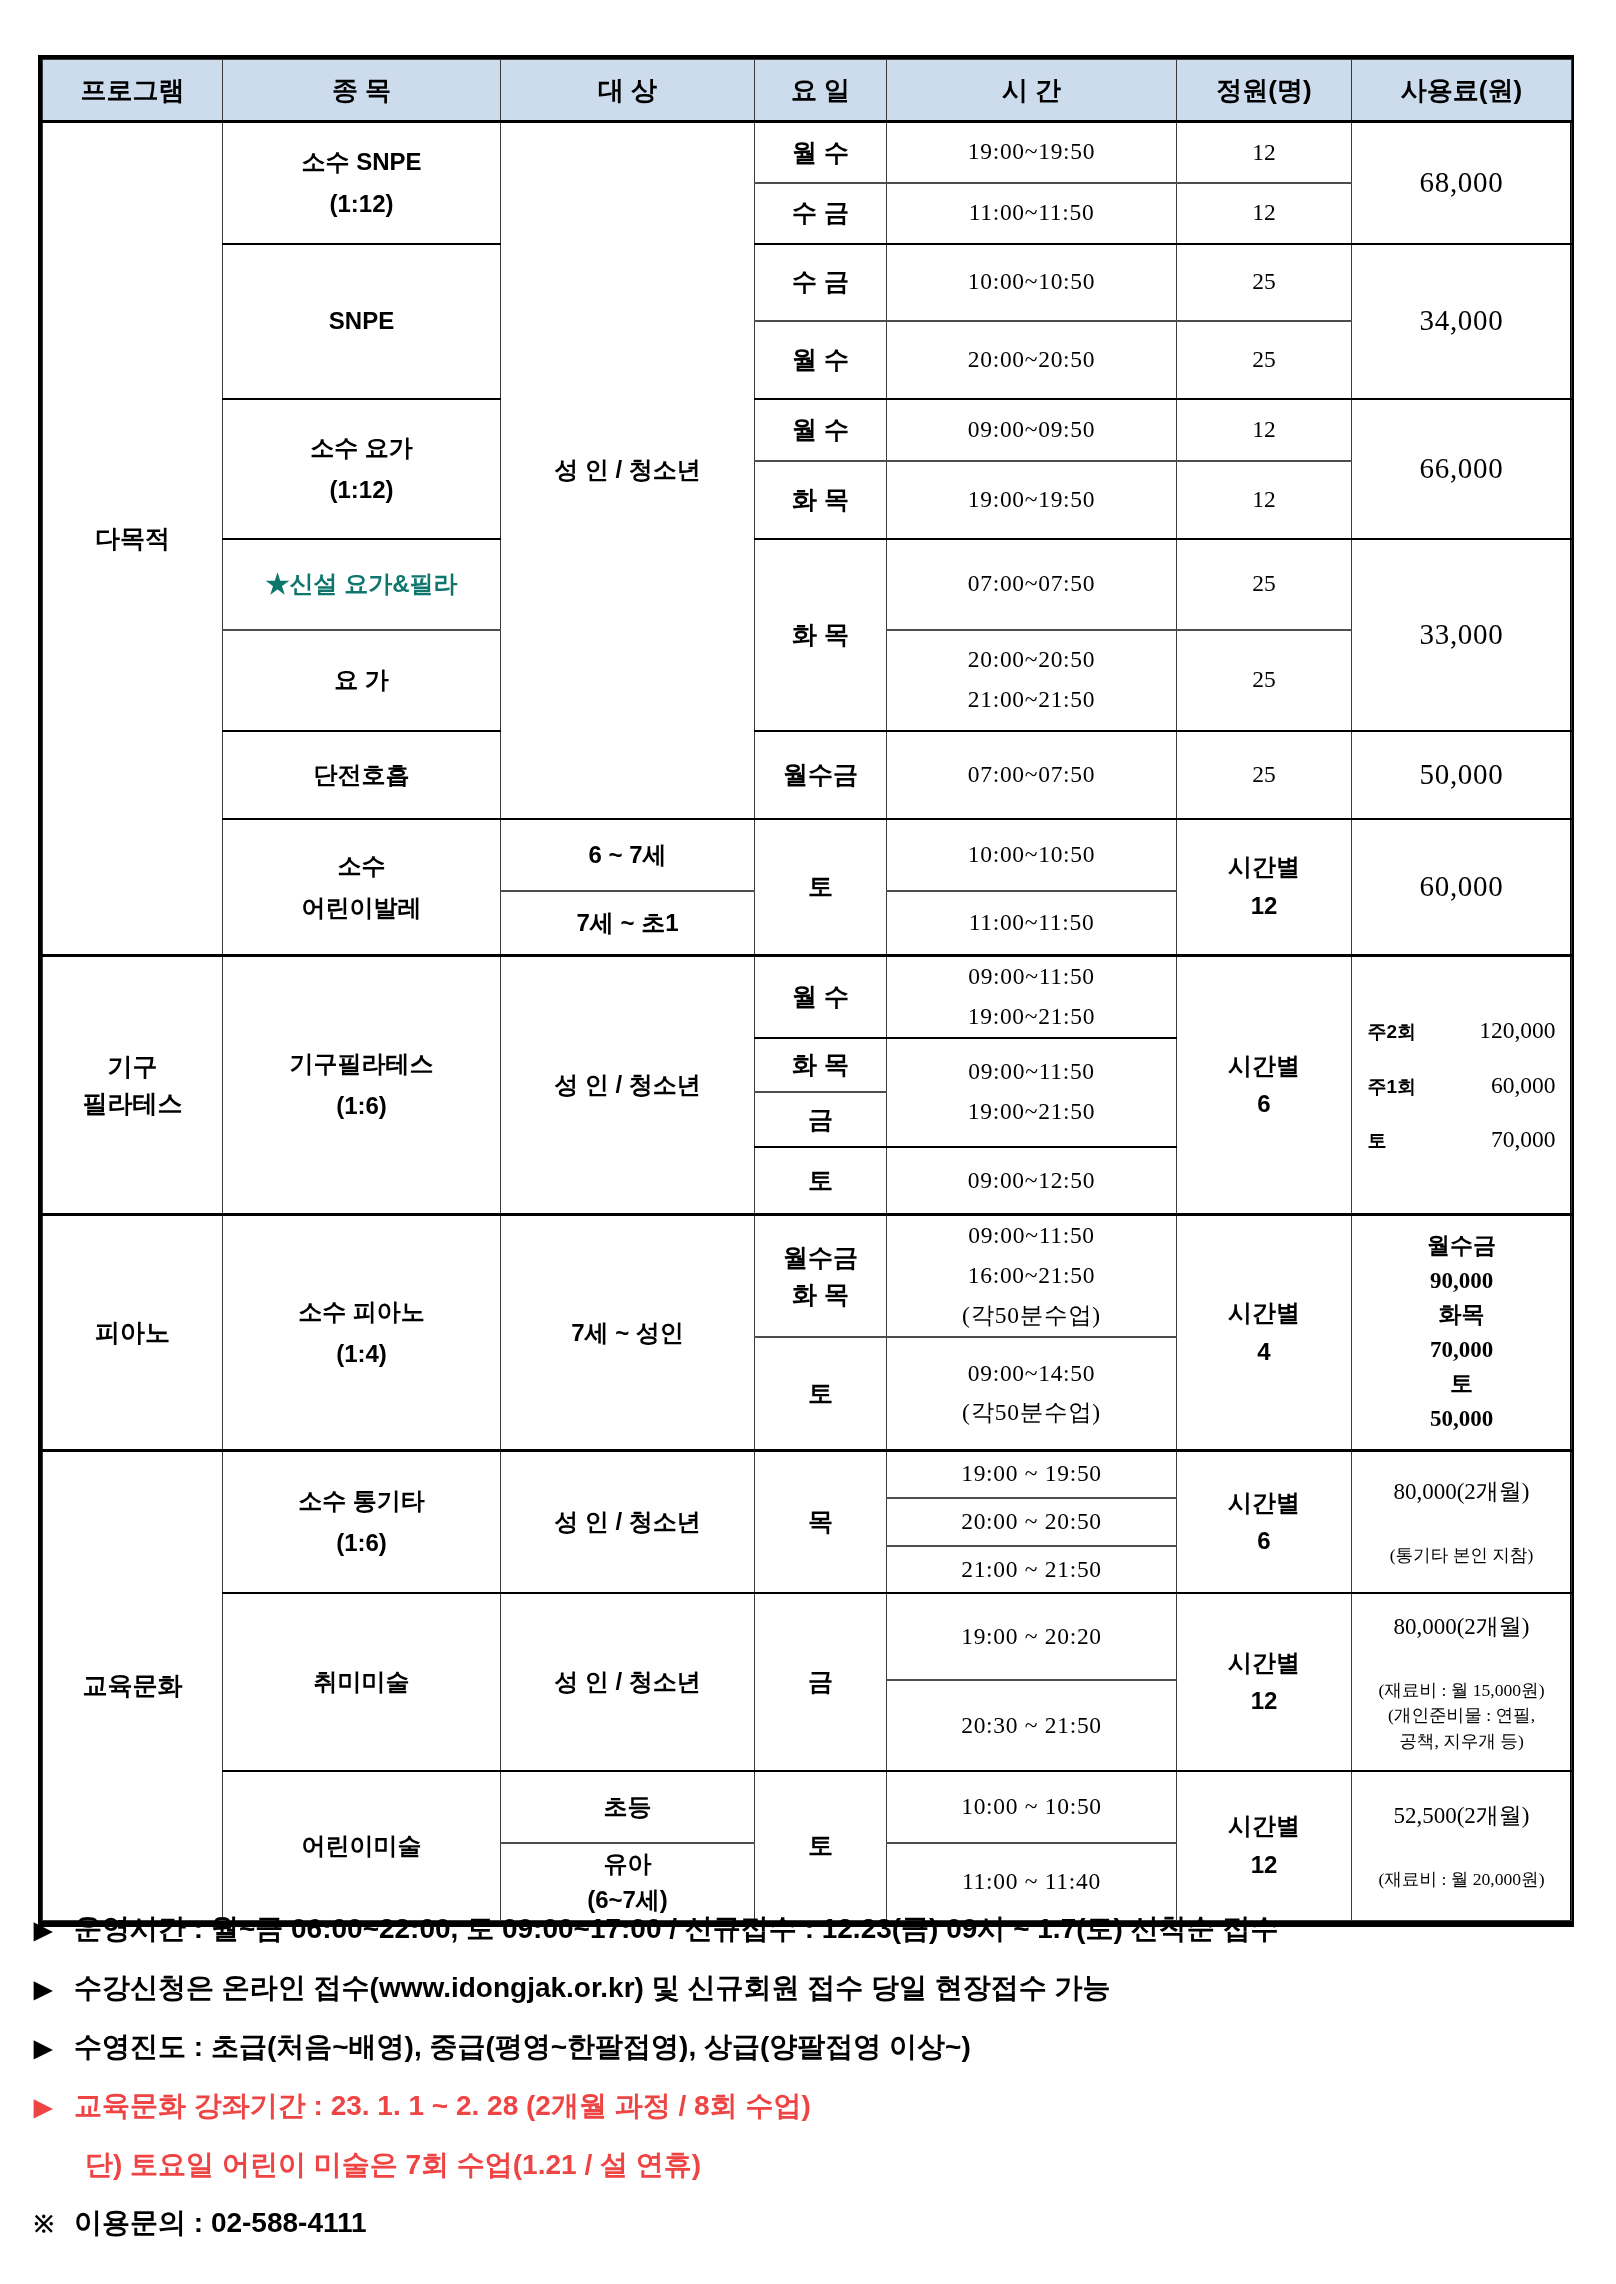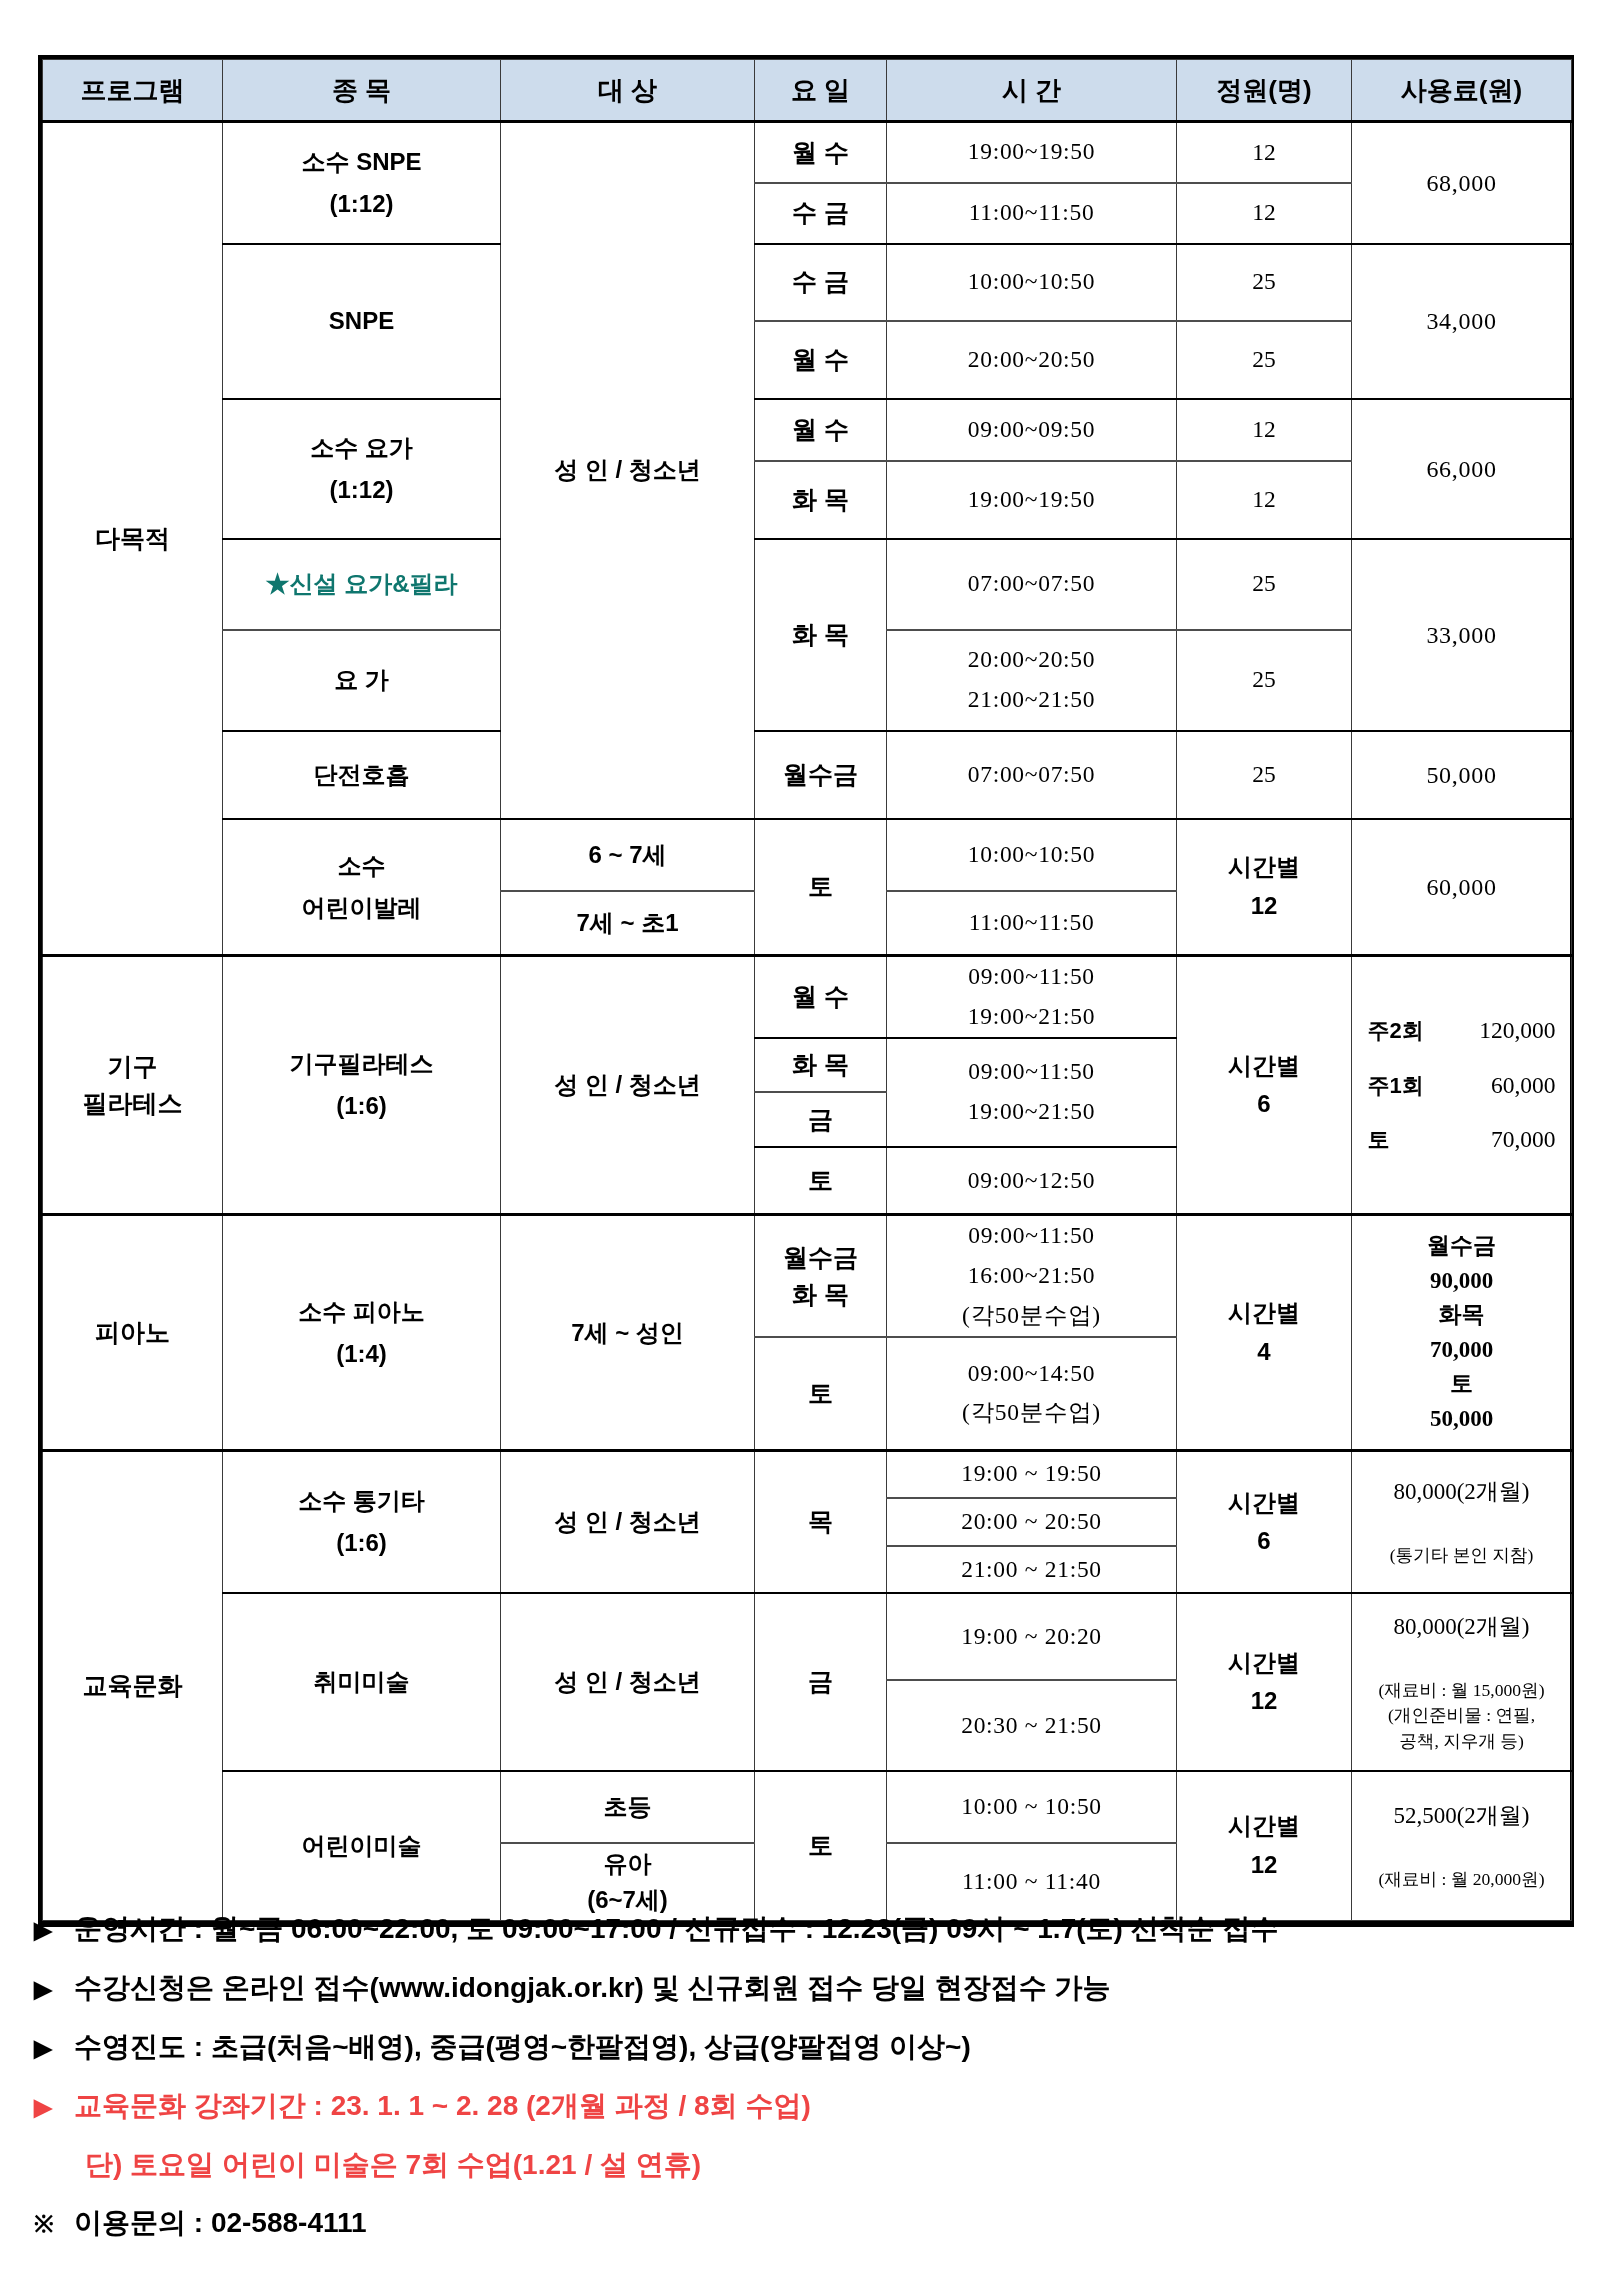--- a/index.html
+++ b/index.html
@@ -14,27 +14,27 @@
   th{background:#cddcec;font-size:26px;font-weight:bold;
      border-bottom:3.3px solid #000;font-family:"Liberation Sans",sans-serif;}
   .prog{font-size:25px;font-weight:bold;}
   .subj{font-size:24px;font-weight:bold;line-height:1.75;}
   .subj.blue{color:#0f766e;}
   .tgt{font-size:24px;font-weight:bold;}
   .day{font-size:25px;font-weight:bold;margin-left:44px;}
   .time{font-size:23.5px;font-family:"Liberation Serif",serif;letter-spacing:0.7px;line-height:1.7;}
   .cap{font-size:23.5px;font-family:"Liberation Serif",serif;}
   .capk{font-size:24px;font-weight:bold;font-family:"Liberation Sans",sans-serif;line-height:1.6;}
-  .fee{font-size:24px;font-family:"Liberation Serif",serif;letter-spacing:0.7px;}
+  .fee{font-size:29px;font-family:"Liberation Serif",serif;letter-spacing:0.7px;}
   .feemix{font-size:23px;font-weight:bold;font-family:"Liberation Serif",serif;line-height:1.5;}
   .fee-main{display:block;font-size:23px;font-family:"Liberation Serif",serif;}
   .fee-sub{display:block;font-size:17.6px;font-family:"Liberation Serif",serif;line-height:1.45;margin-top:18px;}
   .fl{width:88%;margin:0 auto;}
   .fl-row{display:flex;justify-content:space-between;align-items:baseline;line-height:1.65;}
-  .fl-label{font-size:22px;font-weight:bold;font-family:"Liberation Sans",sans-serif;}
+  .fl-label{font-size:19px;font-weight:bold;font-family:"Liberation Sans",sans-serif;}
   .fl-value{font-size:23.5px;font-family:"Liberation Serif",serif;}
   
   .bt-sub{border-top:2.6px double #4d4d4d;}
   .bt-subj{border-top:2.6px solid #000;}
   .bt-sec{border-top:3.9px solid #000;}
   
   #notes{position:absolute;left:34px;top:1900px;width:1564px;}
   .note{font-size:28px;font-weight:bold;line-height:58px;white-space:nowrap;
         font-family:"Liberation Sans",sans-serif;}
   .note .mk{display:inline-block;width:40px;font-size:23.5px;}

